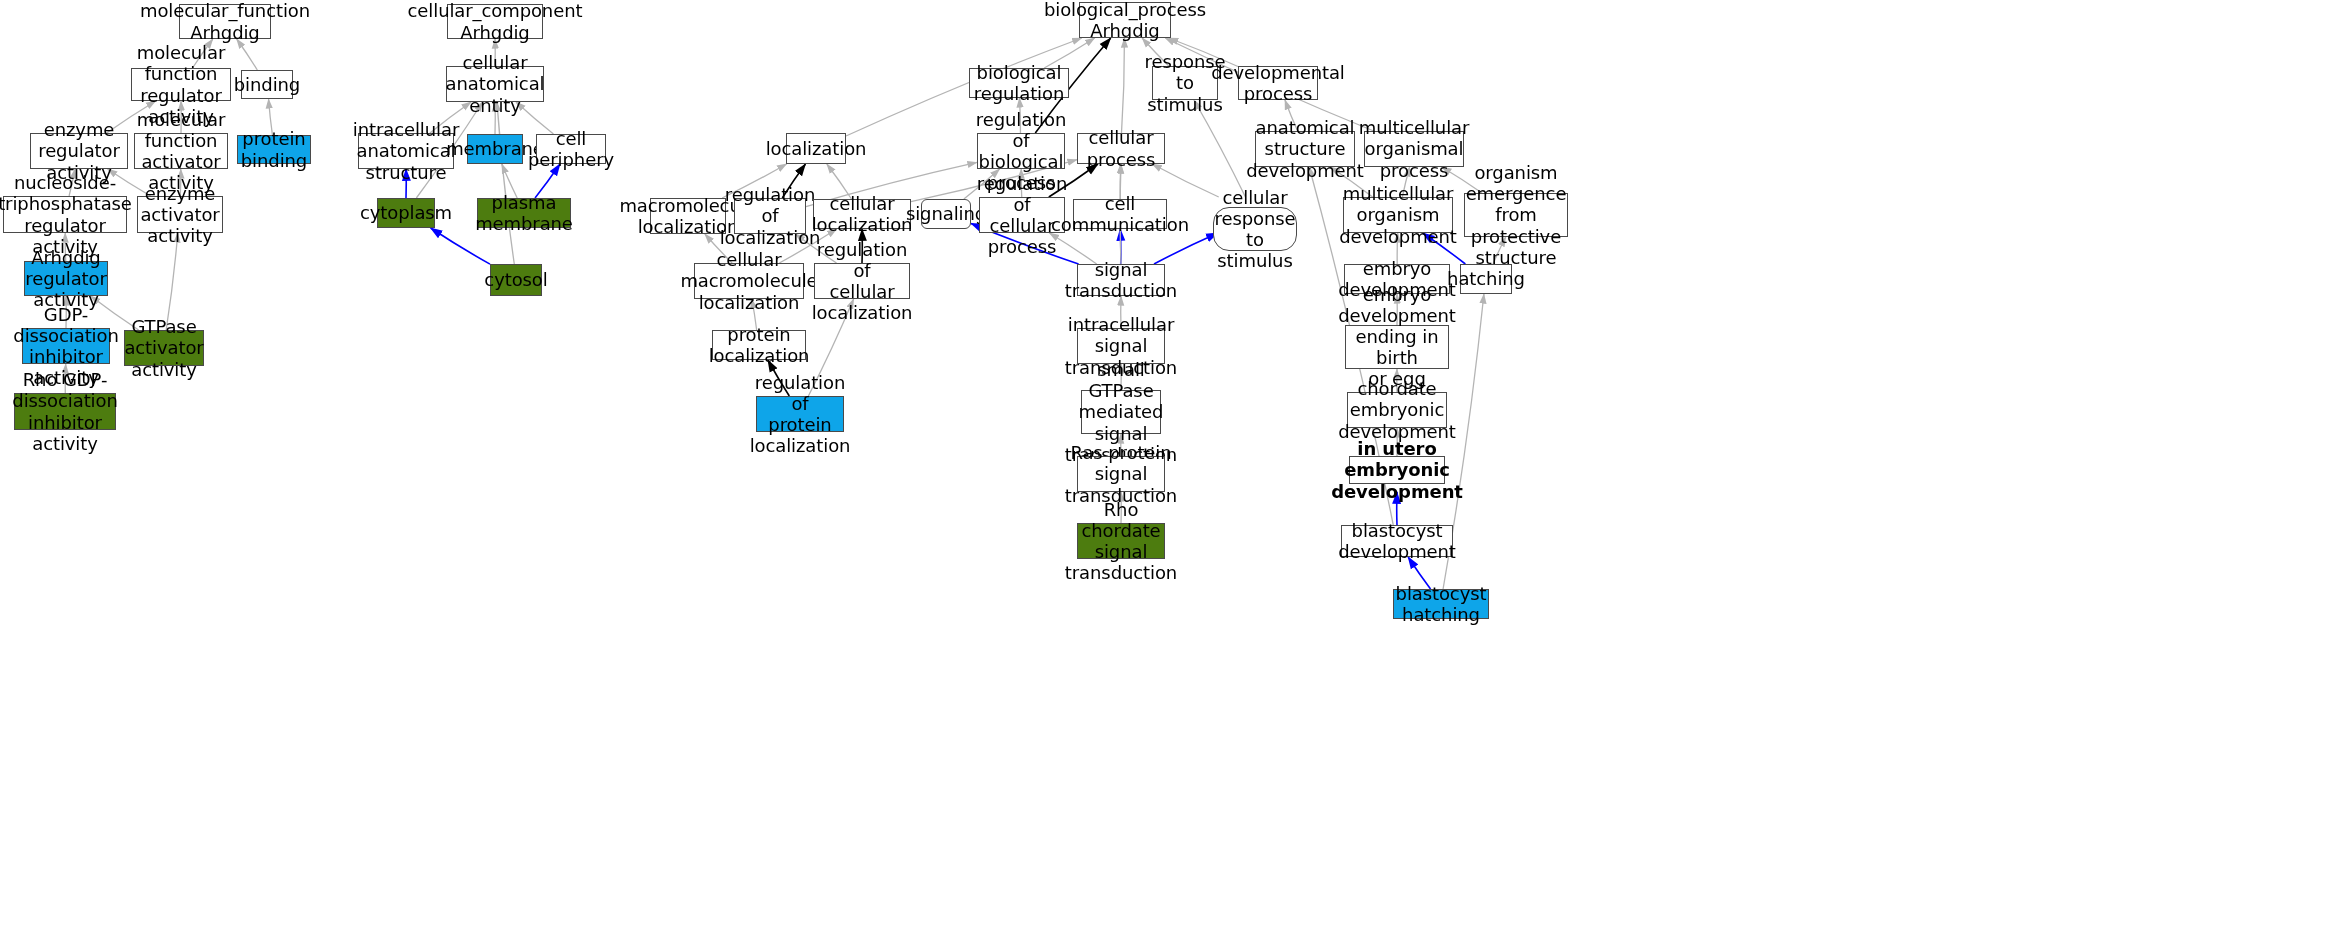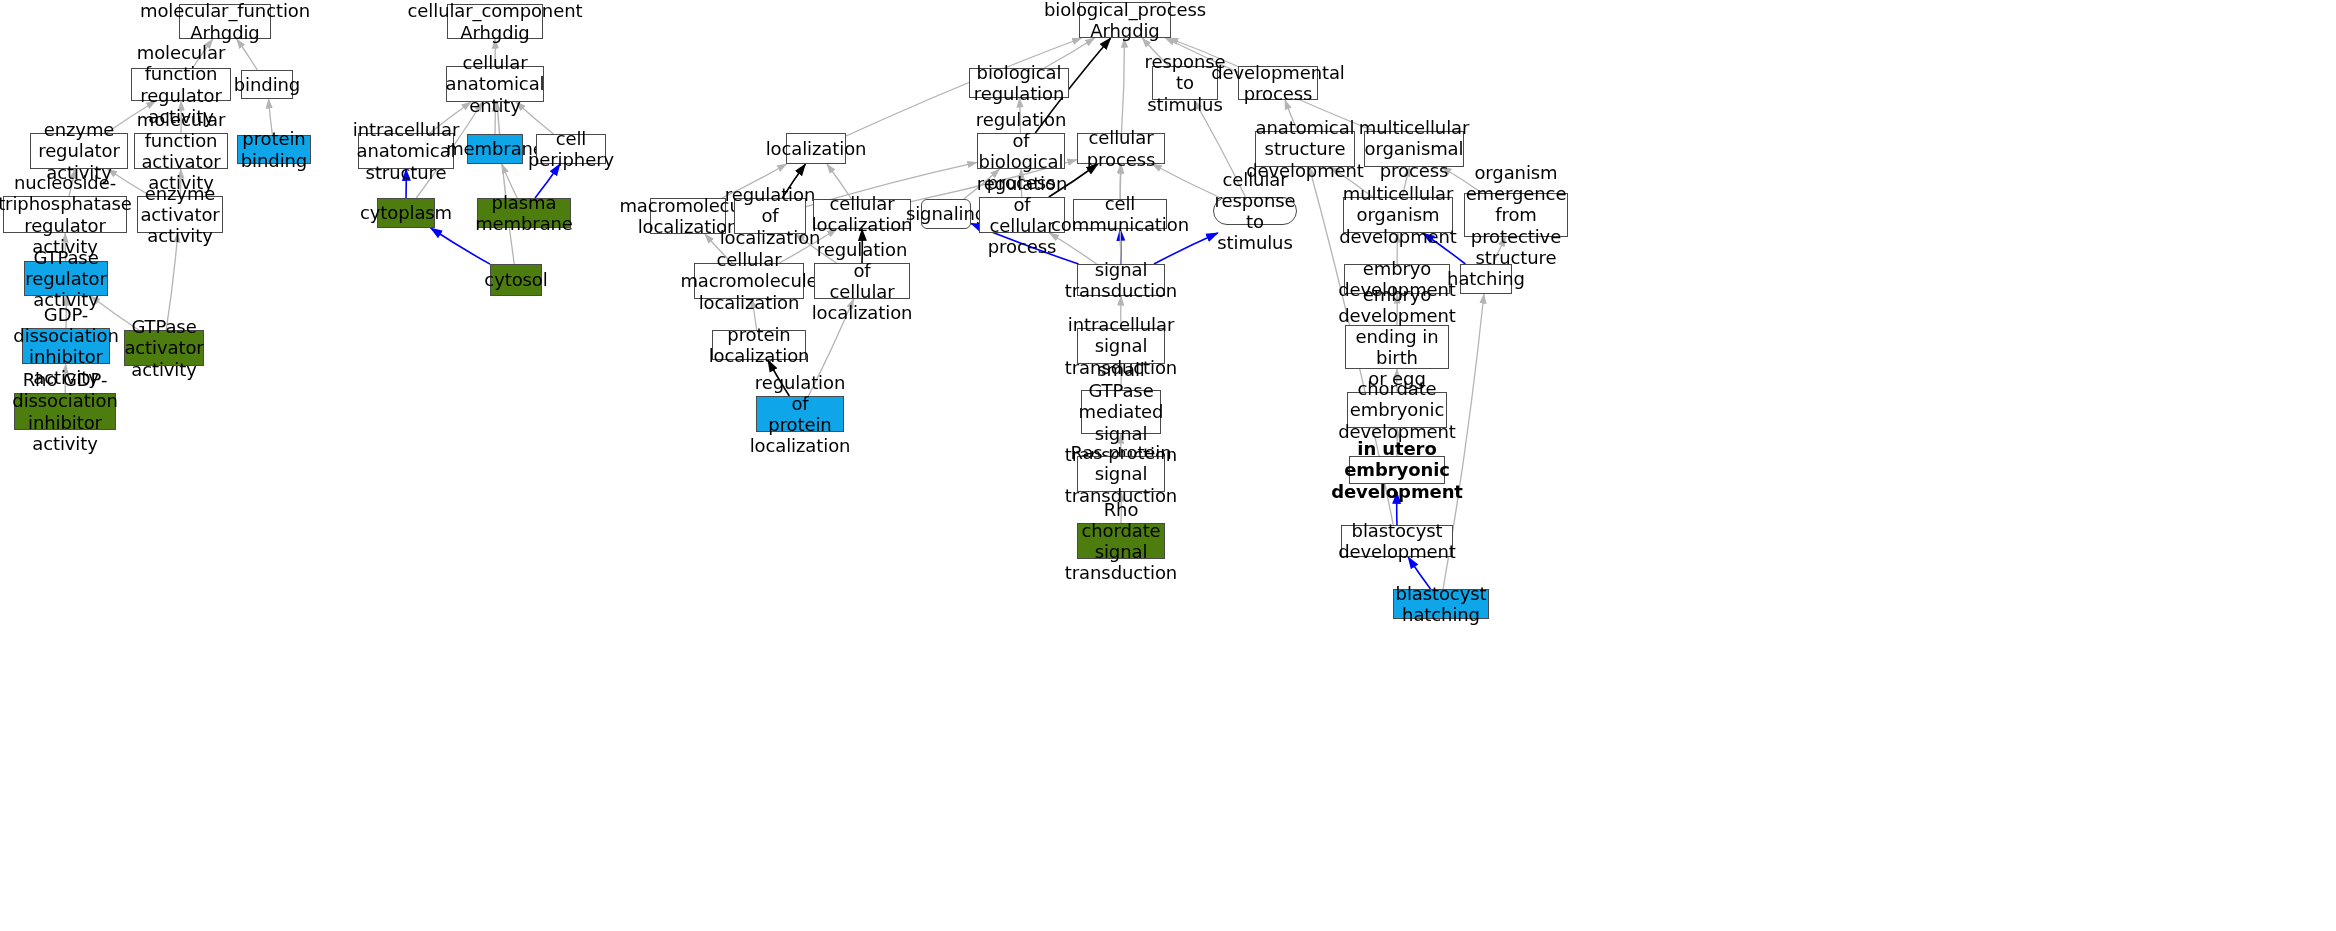--- a/index.html
+++ b/index.html
@@ -146,21 +146,21 @@
       <div class="go-node fill-white" style="left: 241px; top: 70px; width: 52px; height: 29px;">binding</div>
       <div class="go-node fill-white" style="left: 30px; top: 133px; width: 98px; height: 36px;">enzyme regulator
 activity</div>
       <div class="go-node fill-white" style="left: 134px; top: 133px; width: 94px; height: 36px;">molecular function
 activator activity</div>
       <div class="go-node fill-blue" style="left: 237px; top: 135px; width: 74px; height: 29px;">protein binding</div>
       <div class="go-node fill-white" style="left: 3px; top: 196px; width: 124px; height: 37px;">nucleoside-triphosphatase
 regulator activity</div>
       <div class="go-node fill-white" style="left: 137px; top: 196px; width: 86px; height: 37px;">enzyme activator
 activity</div>
-      <div class="go-node fill-blue" style="left: 24px; top: 261px; width: 84px; height: 35px;">GTPase regulator
+      <div class="go-node fill-blue" style="left: 24px; top: 261px; width: 84px; height: 35px;">Arhgdig regulator
 activity</div>
       <div class="go-node fill-blue" style="left: 22px; top: 328px; width: 88px; height: 36px;">GDP-dissociation
 inhibitor activity</div>
       <div class="go-node fill-teal" style="left: 124px; top: 330px; width: 80px; height: 36px;">GTPase activator
 activity</div>
       <div class="go-node fill-teal" style="left: 14px; top: 393px; width: 102px; height: 37px;">Rho GDP-dissociation
 inhibitor activity</div>
       <div class="go-node fill-white" style="left: 447px; top: 4px; width: 96px; height: 35px;">cellular_component
 Arhgdig</div>
       <div class="go-node fill-white" style="left: 446px; top: 66px; width: 98px; height: 36px;">cellular anatomical
@@ -189,21 +189,21 @@
 organismal process</div>
       <div class="go-node fill-white" style="left: 650px; top: 198px; width: 76px; height: 36px;">macromolecule
 localization</div>
       <div class="go-node fill-white" style="left: 734px; top: 198px; width: 72px; height: 36px;">regulation of
 localization</div>
       <div class="go-node fill-white" style="left: 813px; top: 199px; width: 98px; height: 30px;">cellular localization</div>
       <div class="go-node fill-white" style="left: 921px; top: 199px; width: 50px; height: 30px; border-radius: 6px;">signaling</div>
       <div class="go-node fill-white" style="left: 979px; top: 197px; width: 86px; height: 36px;">regulation of
 cellular process</div>
       <div class="go-node fill-white" style="left: 1073px; top: 199px; width: 94px; height: 30px;">cell communication</div>
-      <div class="go-node fill-white" style="left: 1213px; top: 197px; width: 84px; height: 28px; border-radius: 16px;">cellular response
+      <div class="go-node fill-white" style="left: 1213px; top: 207px; width: 84px; height: 44px; border-radius: 16px;">cellular response
 to stimulus</div>
       <div class="go-node fill-white" style="left: 1343px; top: 197px; width: 110px; height: 36px;">multicellular
 organism development</div>
       <div class="go-node fill-white" style="left: 1464px; top: 193px; width: 104px; height: 44px;">organism emergence
 from protective
 structure</div>
       <div class="go-node fill-white" style="left: 694px; top: 263px; width: 110px; height: 36px;">cellular macromolecule
 localization</div>
       <div class="go-node fill-white" style="left: 814px; top: 263px; width: 96px; height: 36px;">regulation of
 cellular localization</div>

